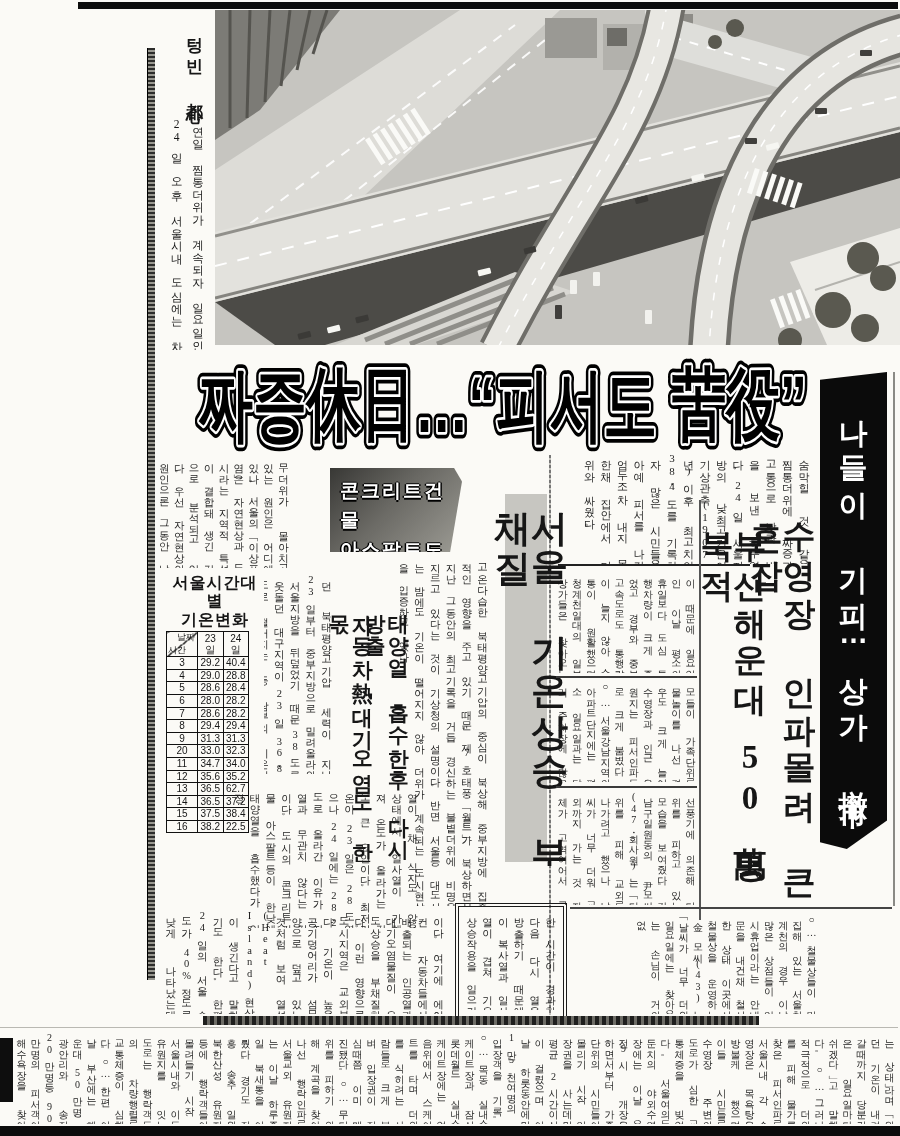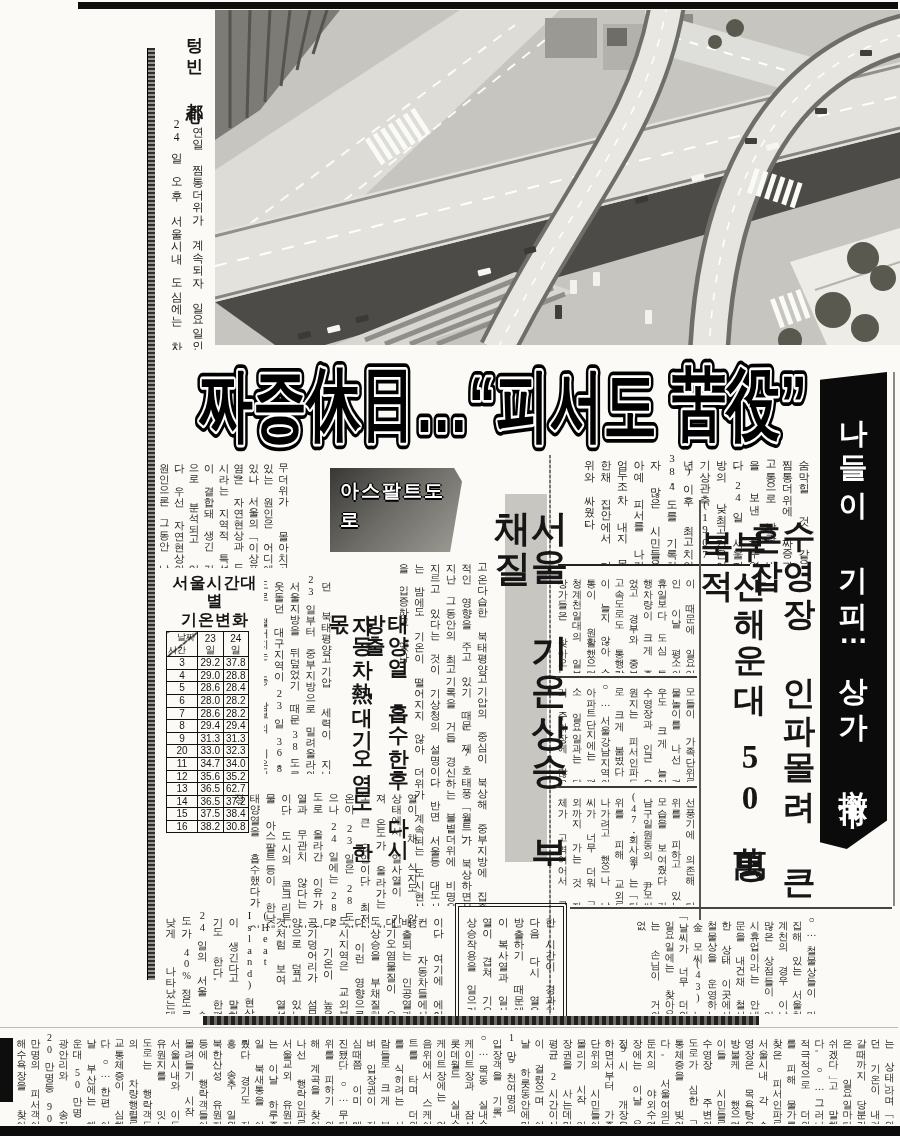--- a/index.html
+++ b/index.html
@@ -180,20 +180,21 @@
   <div class="abs banner" style="left:820px;top:372px;width:67px;height:477px;">
     <span class="v">나들이 기피…상가 撤市</span>
   </div>
   <div class="abs rule-v" style="left:893px;top:372px;width:2px;height:534px;"></div>
 
   <div class="abs dot-div" style="left:549px;top:455px;width:2px;height:560px;"></div>
 
   <div class="abs v body-txt" style="left:160px;top:456px;width:130px;height:112px;line-height:1.42;">무더위가 몰아치고 있는 원인은 어디에 있나。서울의 「이상폭염」은 자연현상과 도시라는 지역적 특성이 결합돼 생긴 것으로 분석되고 있다。우선 자연현상의 원인으론 그동안 남부지역에 머물</div>
 
   <div class="abs kicker" style="left:330px;top:468px;width:122px;height:76px;">
+    <div>콘크리트건물</div>
     <div>아스팔트도로</div>
   </div>
 
   <div class="abs gray-bar" style="left:505px;top:494px;width:42px;height:368px;"></div>
   <div class="abs v big-vhead" style="left:494px;top:484px;height:382px;">서울 기온상승 부채질</div>
 
   <div class="abs v body-txt" style="left:400px;top:556px;width:90px;height:350px;">고온다습한 북태평양고기압의 중심이 북상해 중부지방에 집중적인 영향을 주고 있기 때문。제7호태풍 「월트」가 북상하면서 지난 그동안의 최고기록을 거듭 경신하는 불볕더위에 비명을 지르고 있다는 것이 기상청의 설명이다。반면 서울등 대도시는 밤에도 기온이 떨어지지 않아 더위가 계속되는 도시현상을 입증하고 있다。</div>
 
   <div class="abs v sub-vhead" style="left:363px;top:598px;height:262px;">태양열 흡수한후 다시방출</div>
   <div class="abs v sub-vhead" style="left:327px;top:600px;height:262px;">자동차熱 대기오염도 한몫</div>
@@ -213,21 +214,21 @@
             <span class="cb">시간</span>
           </th>
           <th>23일</th>
           <th>24일</th>
         </tr>
       </thead>
       <tbody>
           <tr>
             <td>3</td>
             <td>29.2</td>
-            <td>37.8</td>
+            <td>40.4</td>
           </tr>
           <tr>
             <td>4</td>
             <td>29.0</td>
             <td>28.8</td>
           </tr>
           <tr>
             <td>5</td>
             <td>28.6</td>
             <td>28.4</td>
@@ -278,21 +279,21 @@
             <td>37.2</td>
           </tr>
           <tr>
             <td>15</td>
             <td>37.5</td>
             <td>38.4</td>
           </tr>
           <tr>
             <td>16</td>
             <td>38.2</td>
-            <td>30.8</td>
+            <td>22.5</td>
           </tr>
         </tbody>
     </table>
   </div>
 
   <div class="abs v body-txt" style="left:160px;top:786px;width:260px;height:142px;">열이 채 식지도 않은 상태에서 일사열이 가해져 온도가 올라가는 것도 큰 요인이다。최저기온이 23일은 28도였으나 24일에는 28・2도로 올라간 이유가 지열과 무관치 않다는 것이다。도시의 콘크리트건물 아스팔트등이 한낮에 태양열을 흡수했다가 일정</div>
 
   <div class="abs v body-txt" style="left:162px;top:910px;width:284px;height:104px;">
     <span>이다。여기에 에어컨 자동차들에서 배출되는 인공열과 대기오염물질이 온도상승을 부채질한다。이런 영향으로 도시지역은 교외보다 기온이 높은 공기덩어리가 섬모양으로 덮고 있는 것처럼 보여 열섬(Heat Island)현상이 생긴다고 말하기도 한다。한편 24일의 서울 습도가 40%정도로 낮게 나타났는데 습도가 낮으면 온도가 상승하는 속도가 빨라지는 현상도 또다른 원인이 될 수 있다고 기상청은 설명했다。</span>
     

